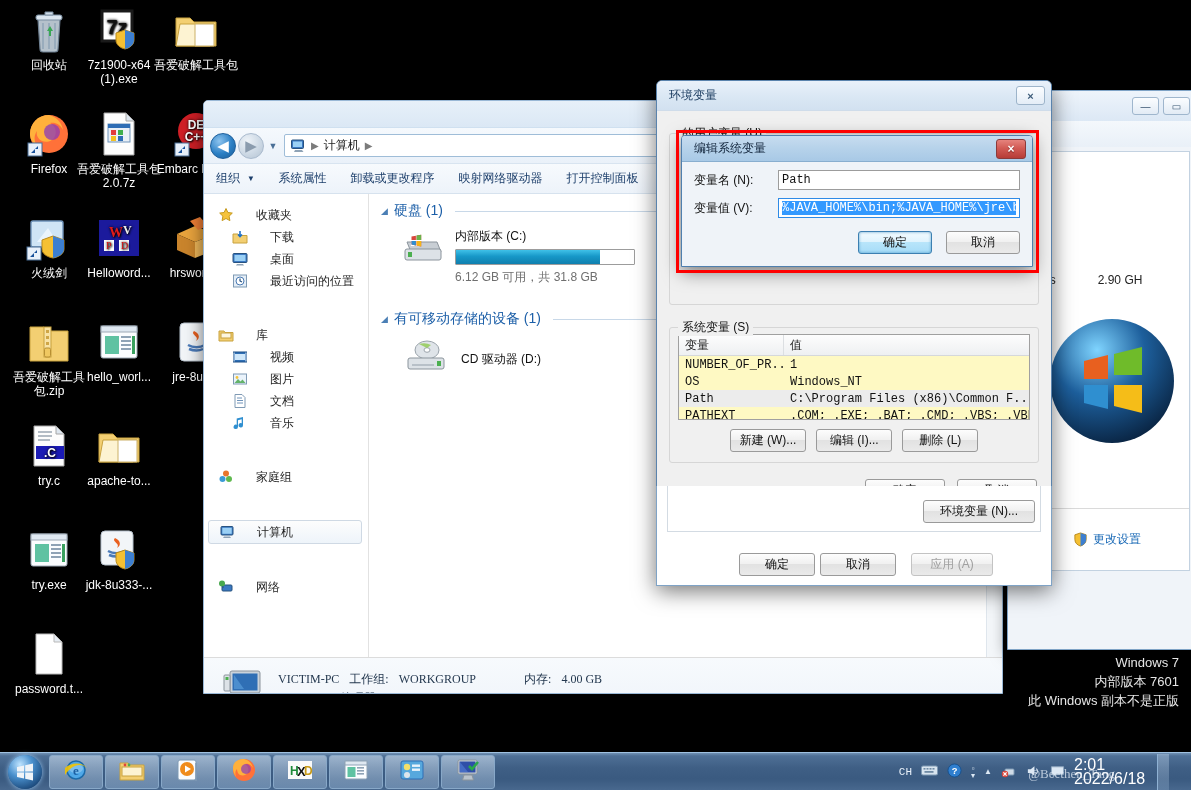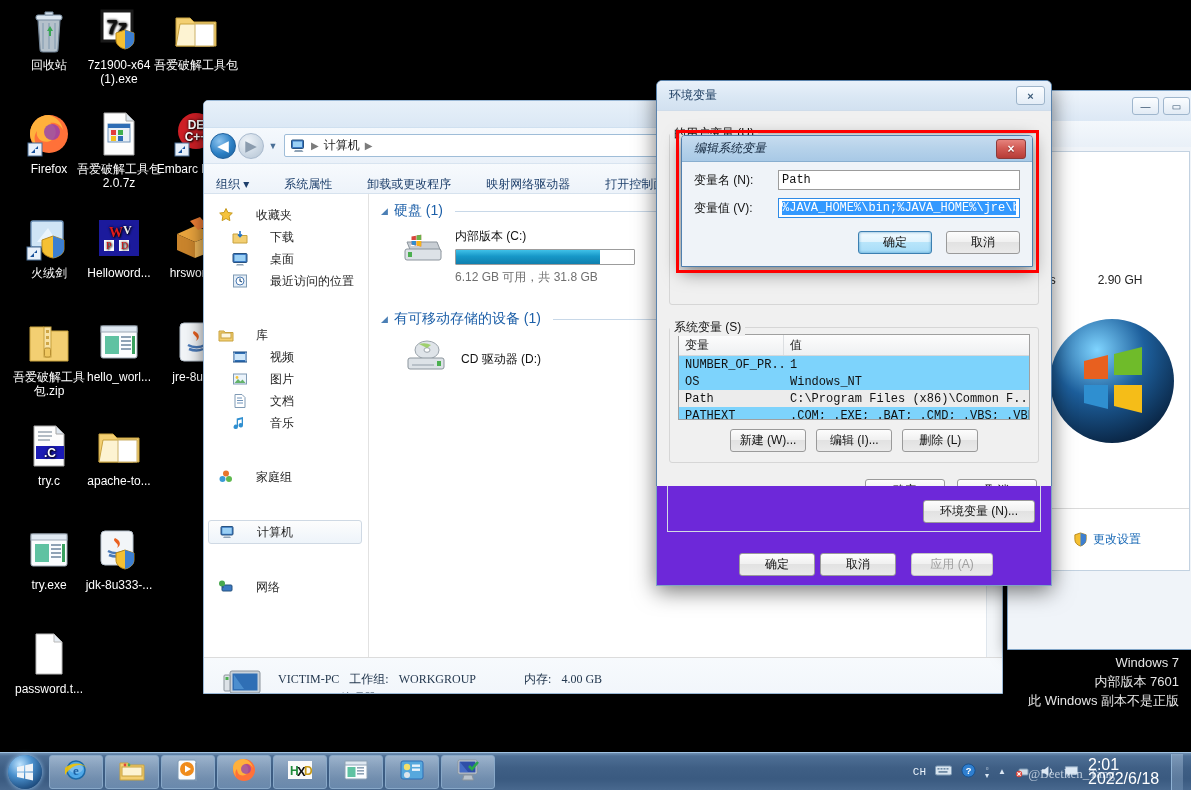--- a/index.html
+++ b/index.html
@@ -70,22 +70,22 @@
   .navdrop { width: 14px; text-align:center; color:#4a6f96; font-size: 9px; }
   .addrbar {
     flex: 1; height: 23px; margin-left: 4px;
     background: #fff; border: 1px solid #9fbdd8; border-radius: 2px;
     display: flex; align-items: center; padding: 0 5px; font-size: 12px; color: #222;
   }
   .crumb-sep { color: #7b7b7b; margin: 0 5px; font-size: 10px; }
   #exp-toolbar {
     height: 30px; background: linear-gradient(to bottom,#f7fafd,#edf3fa);
     border-bottom: 1px solid #d6e2ee;
-    display: flex; align-items: flex-end; gap: 35px; padding: 0 12px;
-    font-size: 12px; color: #1d3f6b;
+    display: flex; align-items: center; gap: 24px; padding: 0 12px;
+    font-size: 12px; color: #1d3f6b; font-family: Liberation Mono, monospace;
   }
   #exp-body { display: flex; height: 463px; }
   #exp-sidebar {
     width: 165px; background: #fff;
     border-right: 1px solid #e2e2e2;
     padding-top: 10px; font-size: 12px; color: #1f1f1f;
     overflow: hidden;
   }
   .sb-row { display: flex; align-items: center; height: 22px; padding-left: 14px; gap: 22px; }
   .sb-row.child { padding-left: 28px; }
@@ -195,25 +195,25 @@
     background: linear-gradient(to bottom,#e6837d 0%,#d25b55 45%,#b63c37 100%);
     color: #fff; display:flex; align-items:center; justify-content:center;
     font-size: 12px; font-weight: bold; text-shadow: 0 1px 1px #7d2320;
   }
   .dlg-body { padding: 8px 12px; position: relative; height: 100%; }
   .grp {
     border: 1px solid #d6d6d6; border-radius: 3px; padding: 6px 8px 8px;
     position: relative; margin-top: 12px; background: #f0f0f0;
   }
   .grp > legend, .grp-label {
-    position:absolute; top:-9px; left: 0; background:#f0f0f0; padding: 0 4px;
+    position:absolute; top:-9px; left: 8px; background:#f0f0f0; padding: 0 4px;
     font-size: 12px; color: #111;
   }
   .lv {
-    border: 1px solid #a0a0a0; background: #7dd3fc; height: 86px; overflow:hidden;
+    border: 1px solid #a0a0a0; background: #fef9c3; height: 86px; overflow:hidden;
     display:flex; font-family: "Liberation Mono", monospace;
   }
   .lv-cols { flex: 1; }
   .lv-head {
     display:flex; height: 21px;
     background: linear-gradient(to bottom,#fdfdfd,#eef0f2);
     border-bottom: 1px solid #d5d8db; font-size: 12px; color:#222;
   }
   .lv-head div { padding: 2px 6px; }
   .lv-head .c1 { width: 105px; border-right: 1px solid #dcdfe2; }
@@ -244,21 +244,21 @@
     border: 1px solid #4f7fae;
     background: #eff3f8;
     box-shadow: 0 5px 18px rgba(0,0,0,.5);
     border-radius: 4px 4px 0 0;
     overflow:hidden;
   }
   #editdlg .dlg-title {
     background: linear-gradient(to bottom,#c7dcef 0%,#b6d2ea 50%,#a8c9e6 100%);
     border-bottom: 1px solid #88aecf; height: 26px;
   }
-  #editdlg .dlg-title .t { font-size: 12px; color: #10233a; font-style: italic; }
+  #editdlg .dlg-title .t { font-size: 12px; color: #10233a; }
   .frow { display:flex; align-items:center; margin: 8px 12px 0; }
   .flabel { width: 84px; font-size: 12px; color: #111; }
   .finput {
     flex: 1; height: 20px; border: 1px solid #9c9c9c; background:#fff;
     font-family: "Liberation Mono", monospace; font-size: 12px; color:#111;
     padding: 0 3px; display:flex; align-items:center; overflow:hidden;
     white-space: nowrap;
   }
   .finput.selected {
     border: 1px solid #2e8ae6; background:#fff;
@@ -289,21 +289,21 @@
     display:flex; align-items:center; justify-content:center;
   }
   .tbbtn {
     width: 54px; height: 34px; margin: 0 1px;
     border: 1px solid #88a8c8; border-radius: 3px;
     background: linear-gradient(to bottom, rgba(220,235,250,.55), rgba(150,180,212,.45));
     display:flex; align-items:center; justify-content:center;
   }
   #tray {
     margin-left: auto; display:flex; align-items:center; gap: 9px;
-    color:#e8f1fa; font-size: 11px; padding-right: 8px;
+    color:#e8f1fa; font-size: 11px; padding-right: 22px;
   }
   .tray-clock { text-align:left; line-height: 14px; font-size: 16px; color:#fff; width: 70px; }
   #showdesk {
     width: 12px; height: 36px; margin-left: 4px;
     border-left: 1px solid #8fb2d4;
     background: linear-gradient(to bottom, rgba(210,230,250,.35), rgba(160,190,220,.25));
   }
 
   
   #watermark {
@@ -886,21 +886,21 @@
         </div>
       </div>
 
       <div class="btnrow" style="justify-content:flex-end;margin-top:16px;gap:12px;padding-right:2px">
         <span class="wbtn" style="min-width:80px">确定</span>
         <span class="wbtn" style="min-width:80px">取消</span>
       </div>
     </div>
   </div>
 
-  <div style="position:absolute;left:656px;top:486px;width:396px;height:100px;background:#6d28d9;border-left:1px solid #7fa3c6;border-right:1px solid #7fa3c6;border-bottom:1px solid #7fa3c6;">
+  <div style="position:absolute;left:656px;top:486px;width:396px;height:100px;background:#ffffff;border-left:1px solid #7fa3c6;border-right:1px solid #7fa3c6;border-bottom:1px solid #7fa3c6;">
     <div style="position:absolute;left:10px;top:0;right:10px;height:46px;border:1px solid #d3dbe3;border-top:none;"></div>
     <span class="wbtn" style="position:absolute;right:16px;top:14px;min-width:112px;">环境变量 (N)...</span>
     <span class="wbtn" style="position:absolute;right:236px;top:67px;min-width:76px;">确定</span>
     <span class="wbtn" style="position:absolute;right:155px;top:67px;min-width:76px;">取消</span>
     <span class="wbtn disabled" style="position:absolute;right:58px;top:67px;min-width:82px;">应用 (A)</span>
   </div>
 
   <div class="win" id="editdlg">
     <div class="dlg-title">
       <span class="t">编辑系统变量</span>

